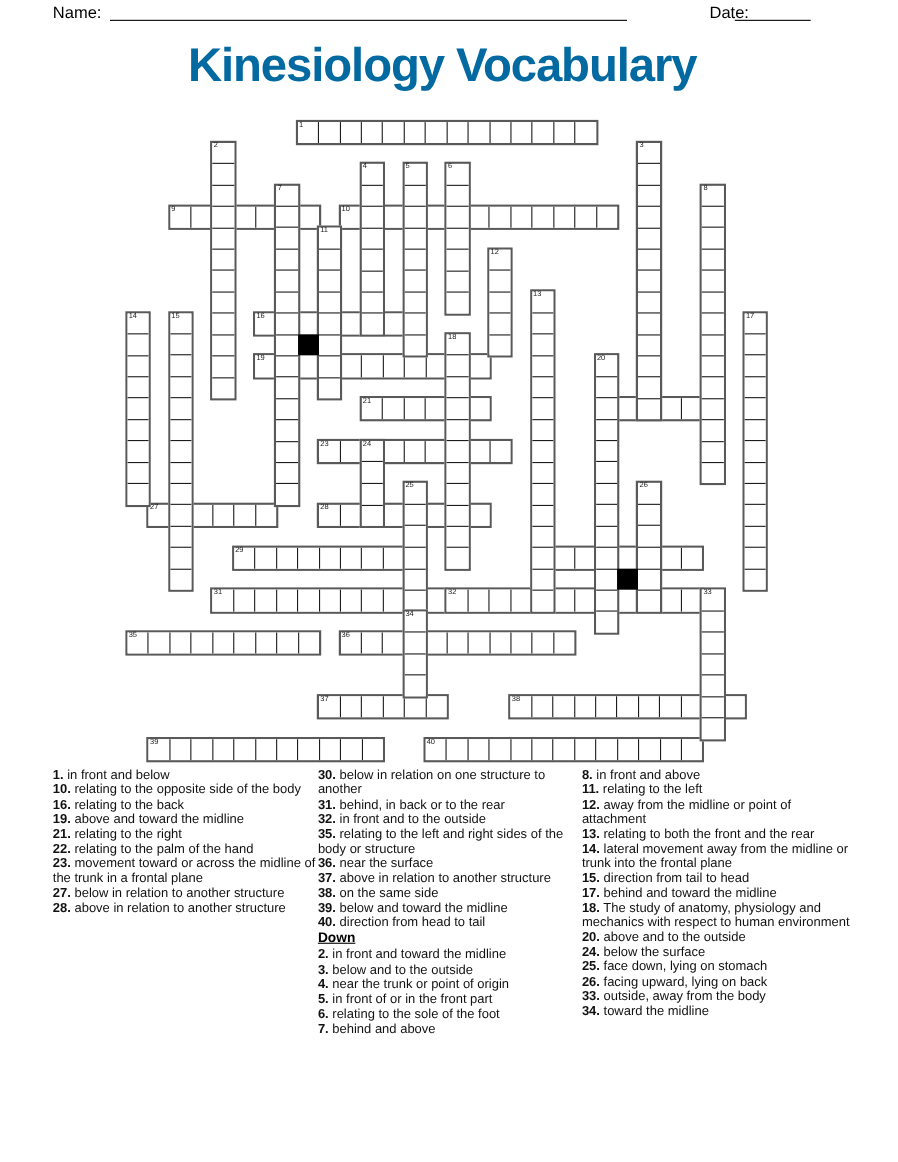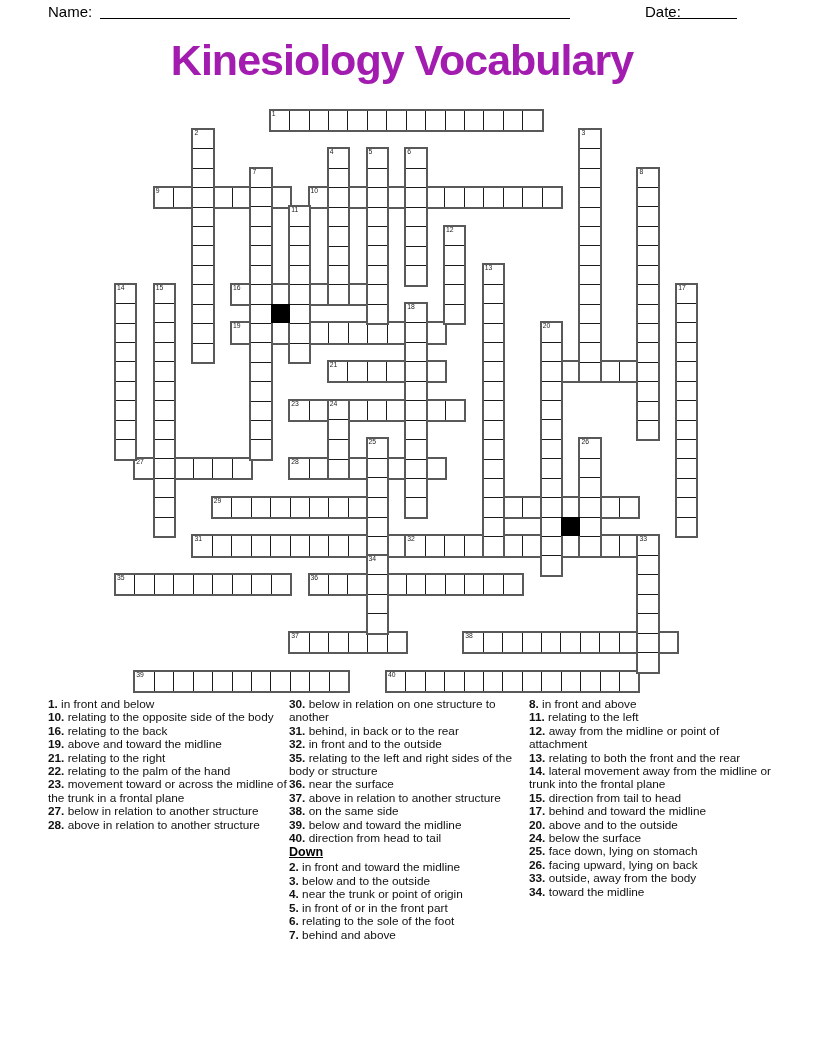--- a/index.html
+++ b/index.html
@@ -7,21 +7,21 @@
         font-family:"Liberation Sans",sans-serif;color:#000;}
   
   .hdr-label{position:absolute;font-size:15px;color:#000;}
   .hdr-line{position:absolute;border-bottom:1.5px solid #000;height:15px;}
   #name-label{left:48px;top:3px;}
   #name-line{left:100px;top:3px;width:470px;}
   #date-label{left:625px;top:3px;margin-left:20px;}
   #date-line{left:668px;top:3px;width:69px;}
   
   .title{position:absolute;left:0;top:36px;width:100%;text-align:center;
-         font-size:43px;font-weight:bold;letter-spacing:-1px;color:#a21caf;}
+         font-size:43px;font-weight:bold;letter-spacing:-1px;color:#0369a1;}
   
   #grid{position:absolute;left:0;top:0;width:816px;height:1056px;}
   .word{position:absolute;display:flex;border:2px solid #595959;background:#fff;box-sizing:border-box;}
   .word.across{flex-direction:row;}
   .word.down{flex-direction:column;}
   .cell{flex:1 1 0;position:relative;background:#fff;min-width:0;min-height:0;}
   .word.across .cell + .cell{border-left:1px solid #1c1c1c;}
   .word.down .cell + .cell{border-top:1px solid #1c1c1c;}
   .num{position:absolute;top:-1px;left:1px;font-size:6.8px;line-height:8px;color:#222;}
   .black{position:absolute;background:#000;}
@@ -621,20 +621,21 @@
       <div class="clue"><b>7.</b> behind and above</div>
     </div>
   <div class="clue-col" id="clue-col-2">
       <div class="clue"><b>8.</b> in front and above</div>
       <div class="clue"><b>11.</b> relating to the left</div>
       <div class="clue"><b>12.</b> away from the midline or point of attachment</div>
       <div class="clue"><b>13.</b> relating to both the front and the rear</div>
       <div class="clue"><b>14.</b> lateral movement away from the midline or trunk into the frontal plane</div>
       <div class="clue"><b>15.</b> direction from tail to head</div>
       <div class="clue"><b>17.</b> behind and toward the midline</div>
+      <div class="clue"><b>18.</b> The study of anatomy, physiology and mechanics with respect to human environment</div>
       <div class="clue"><b>20.</b> above and to the outside</div>
       <div class="clue"><b>24.</b> below the surface</div>
       <div class="clue"><b>25.</b> face down, lying on stomach</div>
       <div class="clue"><b>26.</b> facing upward, lying on back</div>
       <div class="clue"><b>33.</b> outside, away from the body</div>
       <div class="clue"><b>34.</b> toward the midline</div>
     </div>
 
 </div>
 

